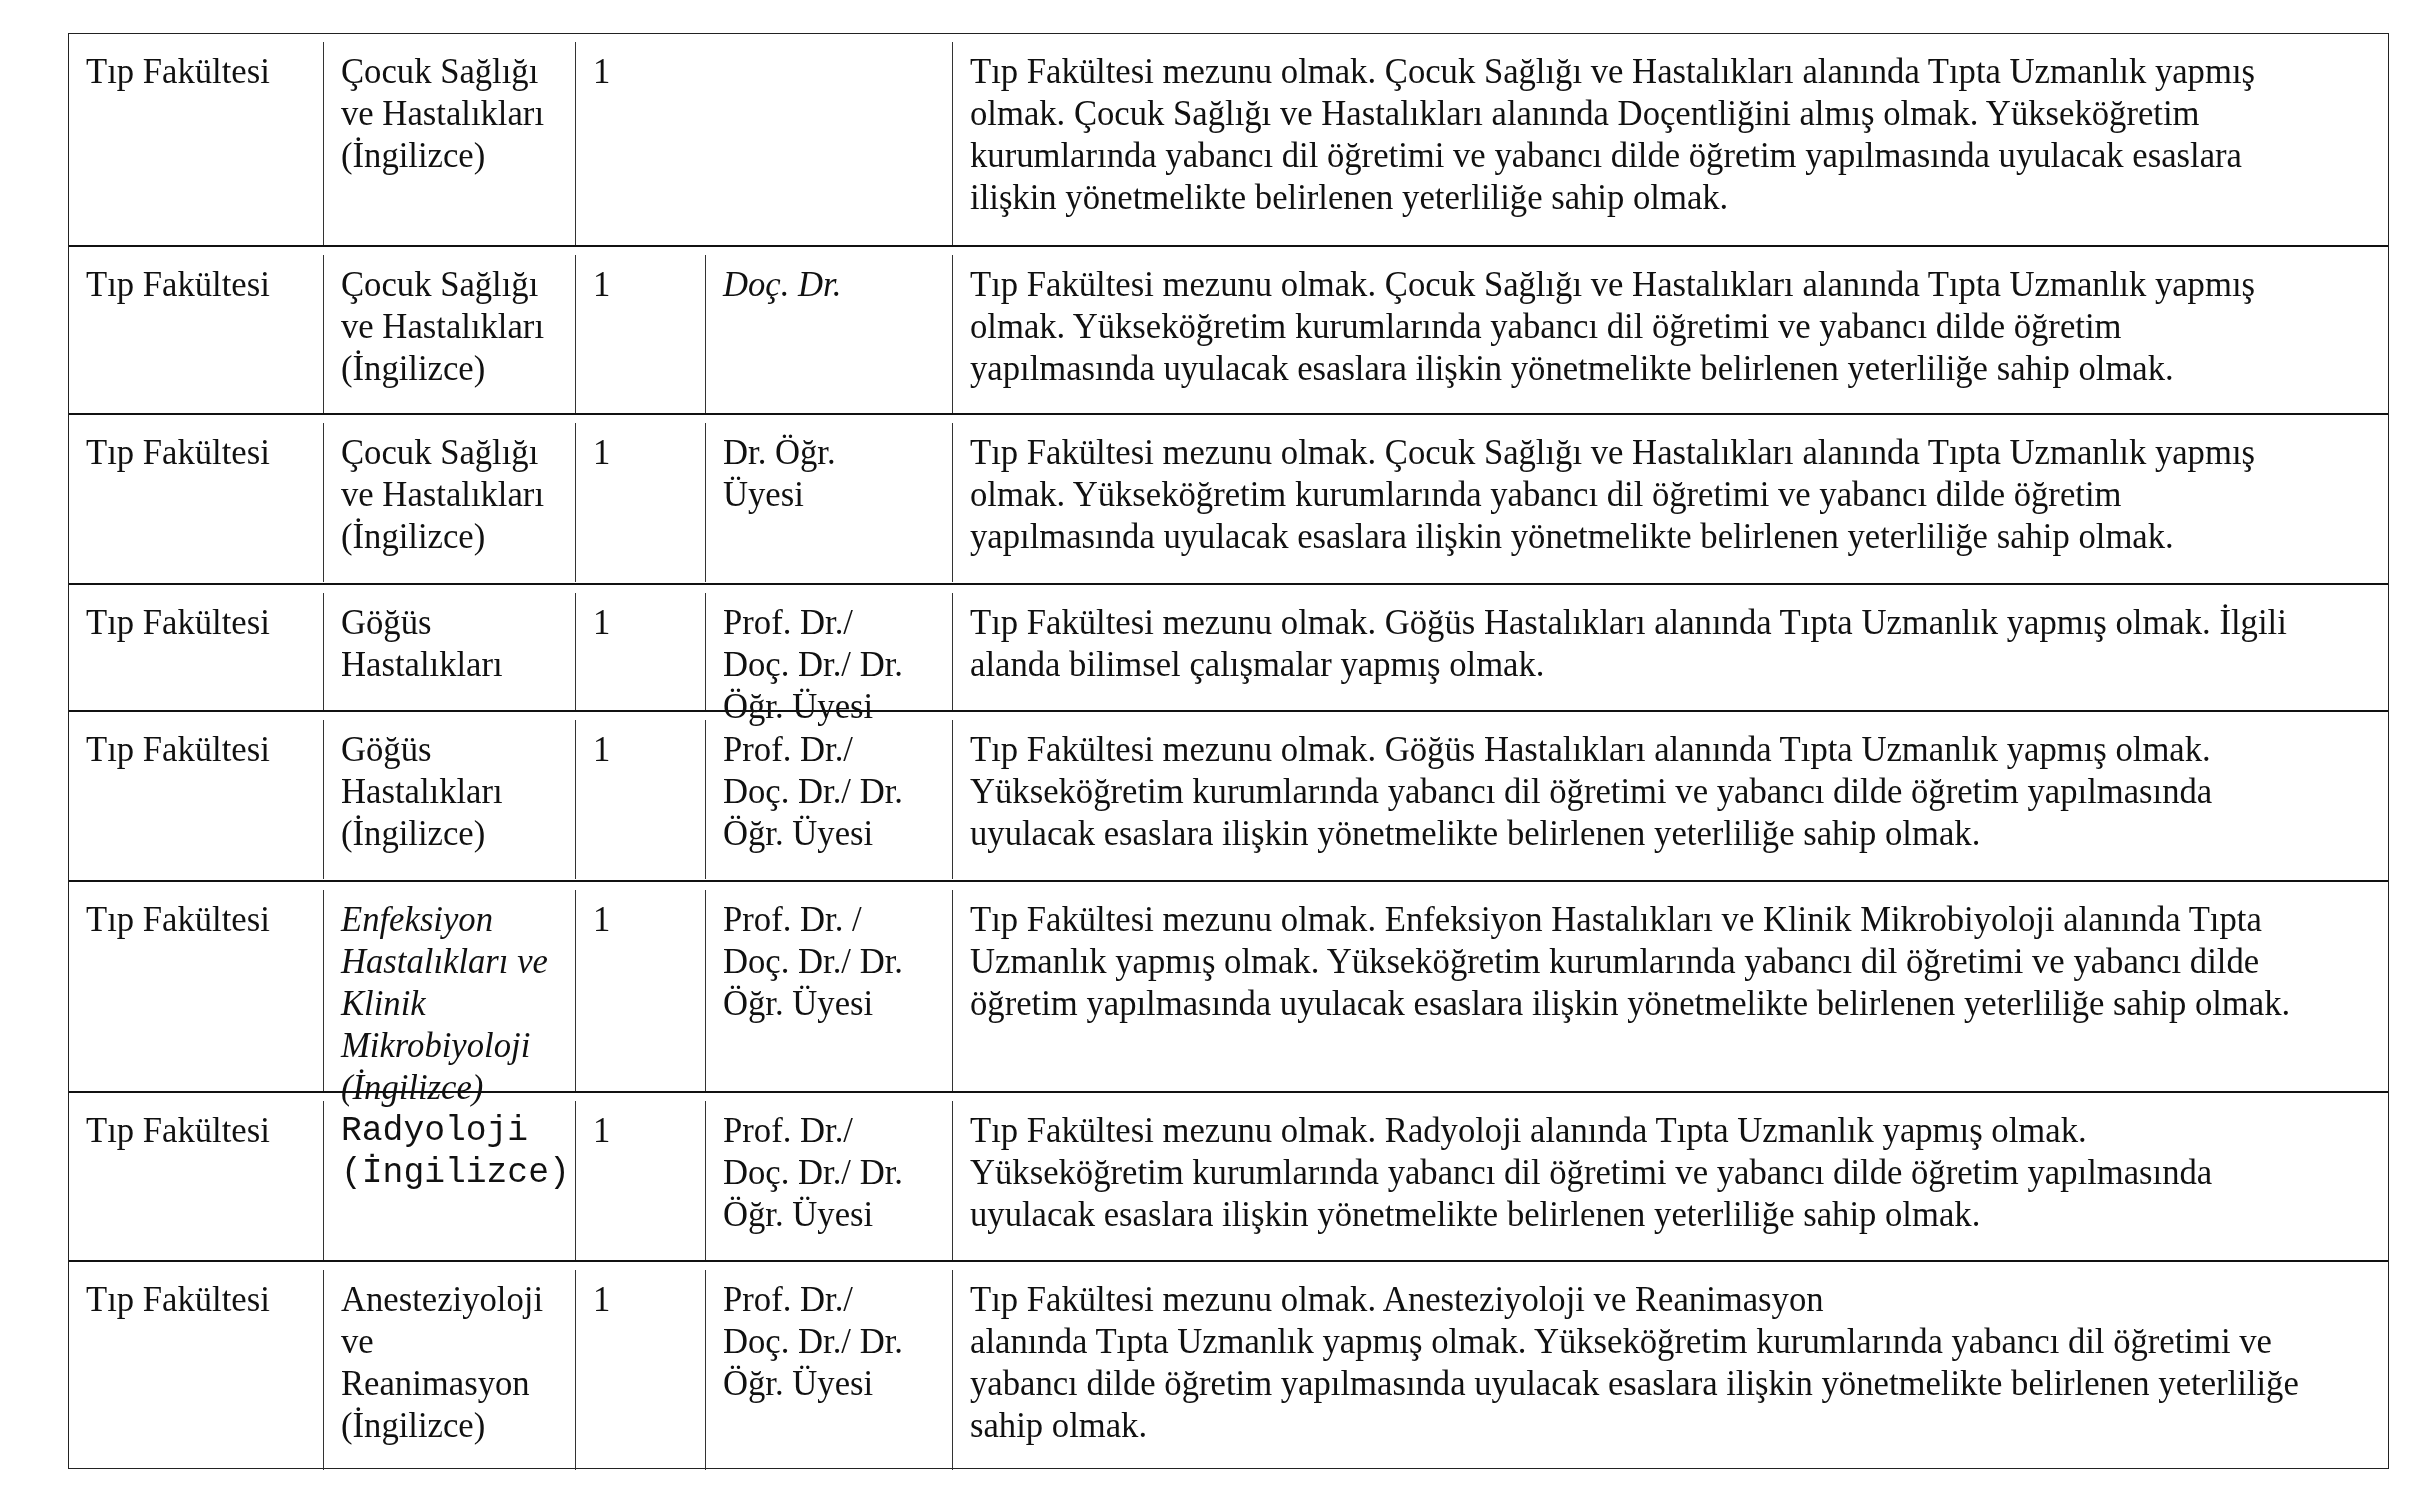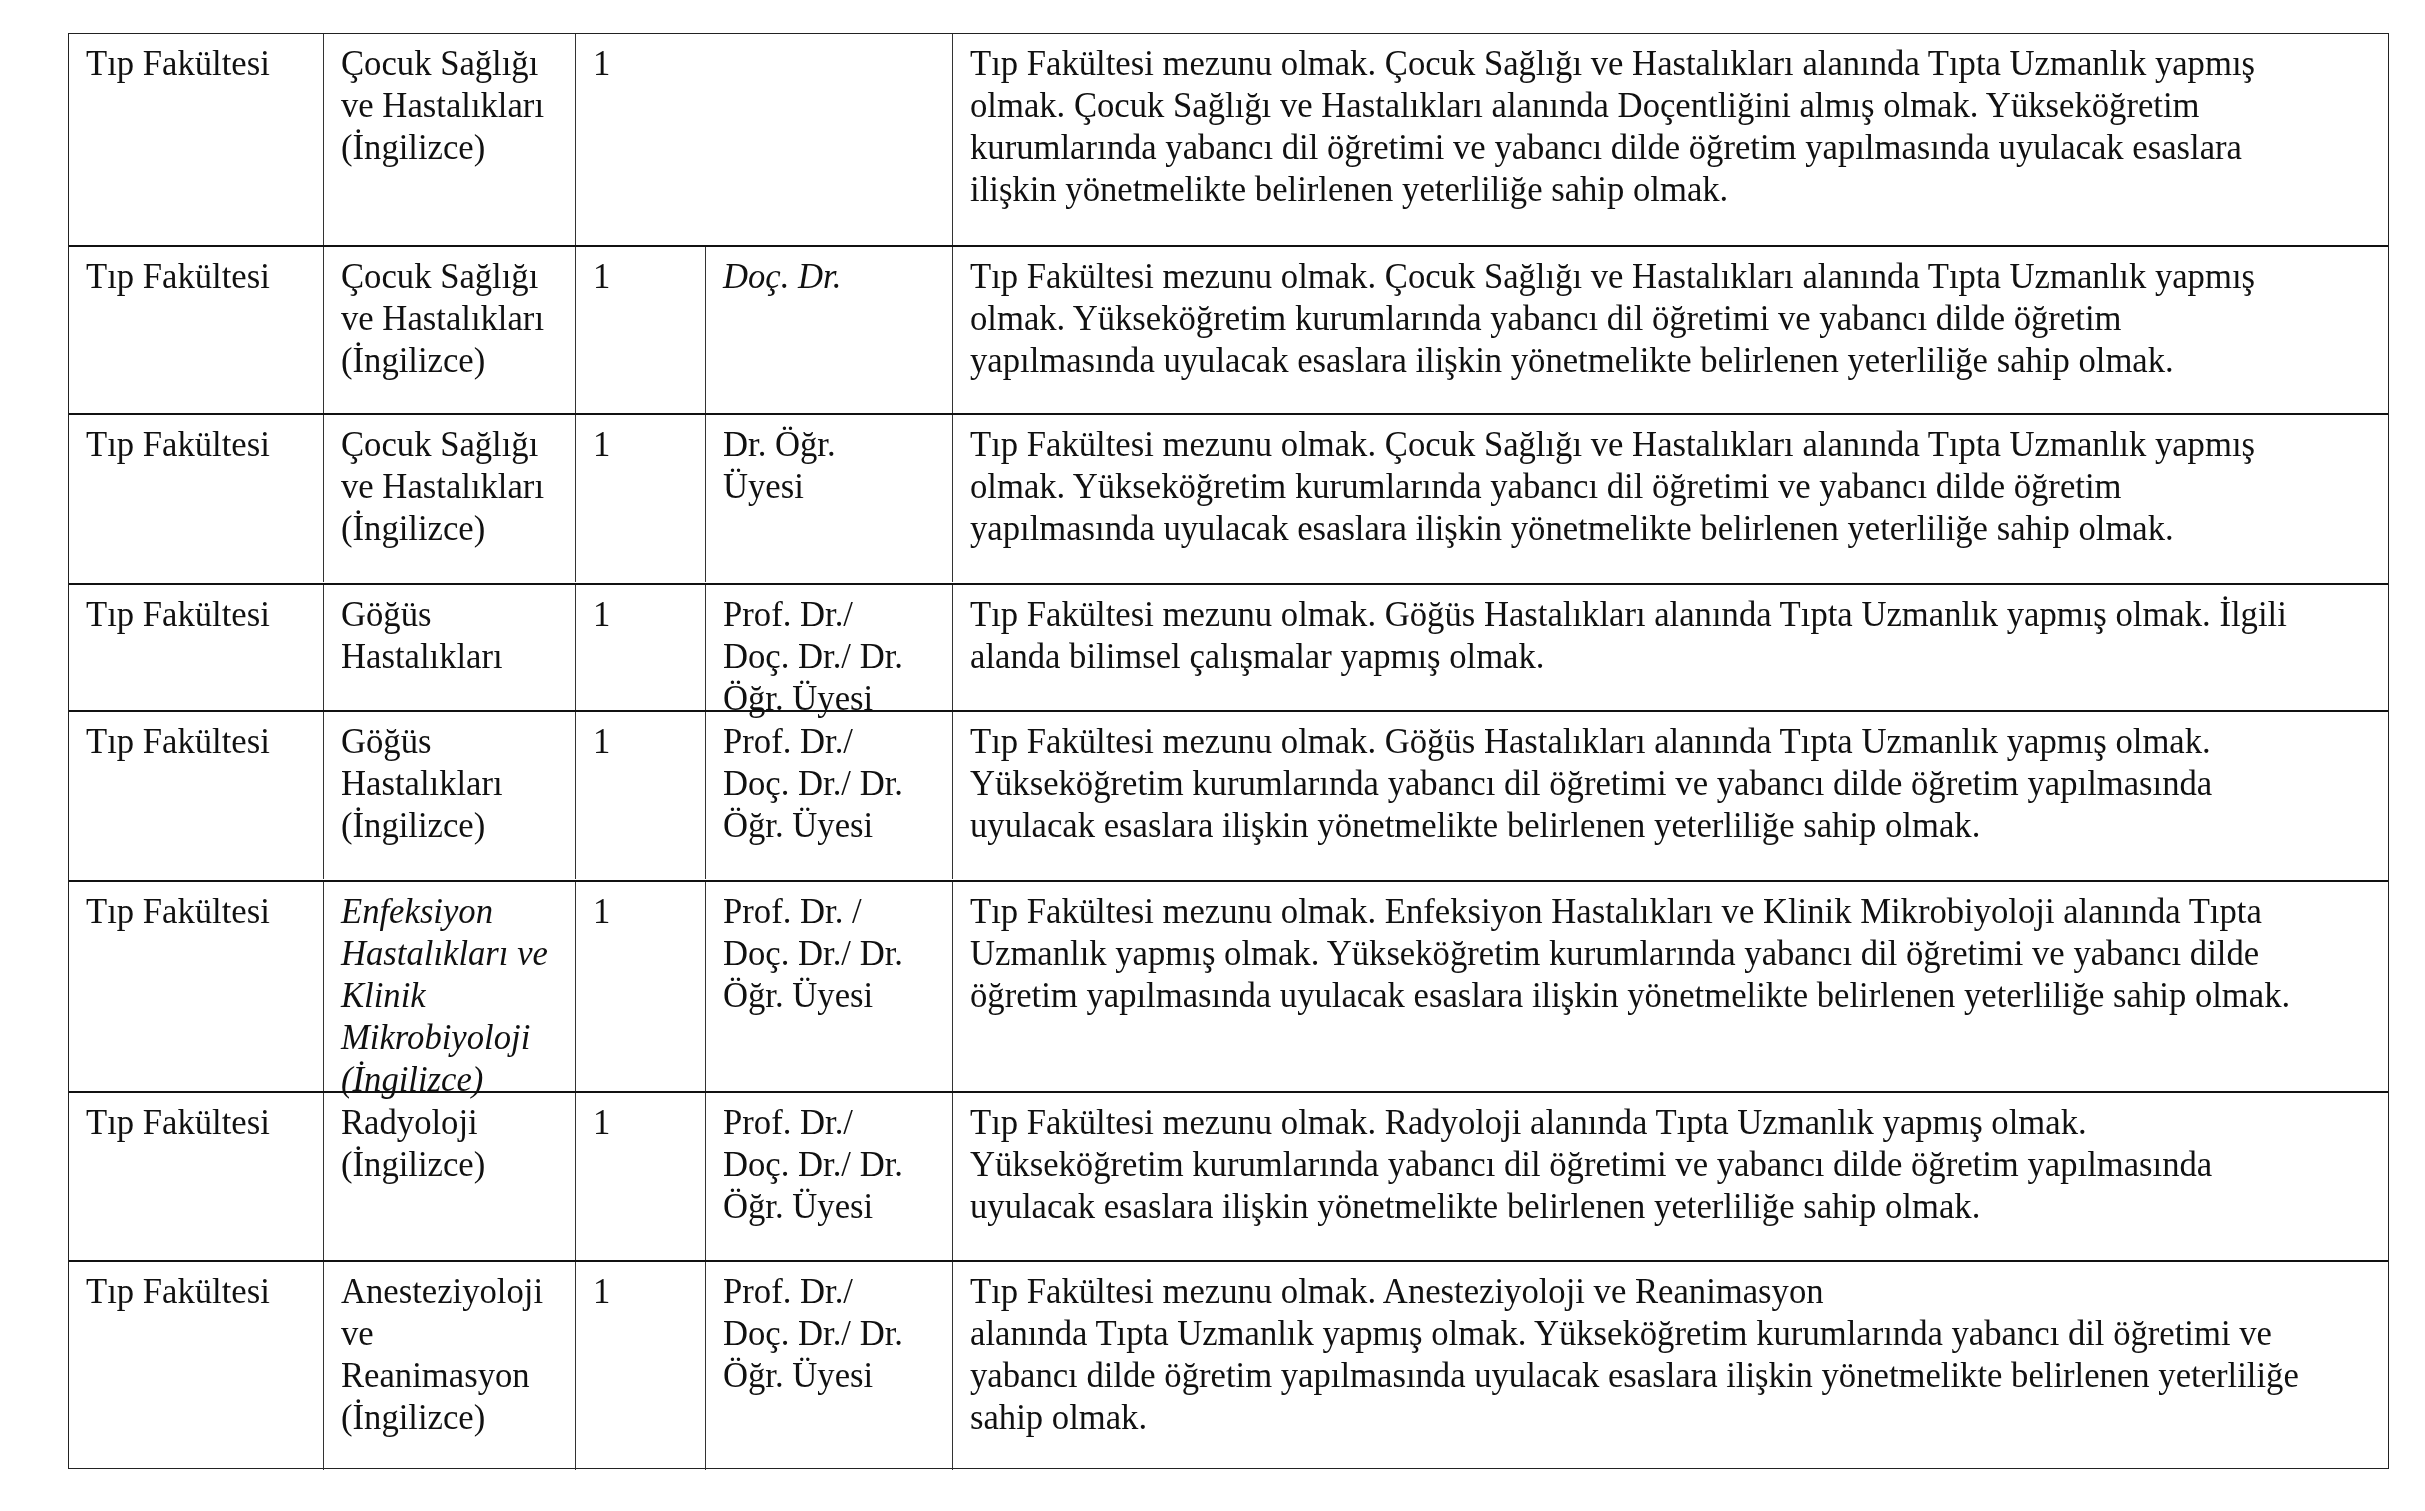--- a/index.html
+++ b/index.html
@@ -2,21 +2,21 @@
 <html style="font-size:12.6px"><head>
 <meta charset="utf-8">
 <style>
   html, body { margin:0; padding:0; background:#ffffff; }
   body { width:2426px; height:1512px; position:relative; overflow:hidden;
          font-family:"Liberation Serif", "DejaVu Serif", serif; color:#111; }
   #tbl { position:absolute; left:68px; top:33px; width:2321px; height:1436px;
          border:1.6px solid #222; box-sizing:border-box; }
   .row { position:absolute; left:0; width:100%; border-top:2.4px solid #111; box-sizing:border-box; }
   .row.first { border-top:none; }
-  .cell { position:absolute; top:0; bottom:0; box-sizing:border-box;
+  .cell { position:absolute; top:8px; bottom:0; box-sizing:border-box;
           border-left:1.6px solid #333; padding:9.4px 0 0 17.3px; }
   .cell.c0 { border-left:none; }
   .line { display:block; white-space:nowrap; font-size:35px; line-height:42px;
           transform-origin:0 0; }
   .c0 .line, .c1 .line, .c2 .line, .c3 .line { transform:scaleX(0.99); }
   .c4 .line { transform:scaleX(1.0); }
 </style>
 </head>
 <body>
 
@@ -149,21 +149,21 @@
       <div class="cell c4" style="left: 883px; width: 1438px; font-family: Liberation Serif, serif;">
         <span class="line" style="transform: scaleX(0.99);">Tıp Fakültesi mezunu olmak. Enfeksiyon Hastalıkları ve Klinik Mikrobiyoloji alanında Tıpta</span>
         <span class="line" style="transform: scaleX(0.99);">Uzmanlık yapmış olmak. Yükseköğretim kurumlarında yabancı dil öğretimi ve yabancı dilde</span>
         <span class="line" style="transform: scaleX(0.99);">öğretim yapılmasında uyulacak esaslara ilişkin yönetmelikte belirlenen yeterliliğe sahip olmak.</span>
       </div>
     </div>
     <div class="row" style="top: 1057px; height: 169px;">
       <div class="cell c0" style="left: 0px; width: 254px;">
         <span class="line">Tıp Fakültesi</span>
       </div>
-      <div class="cell c1" style="left: 254px; width: 252px;">
+      <div class="cell c1" style="left: 254px; width: 252px; font-family: Liberation Mono, monospace;">
         <span class="line">Radyoloji</span>
         <span class="line">(İngilizce)</span>
       </div>
       <div class="cell c2" style="left: 506px; width: 130px;">
         <span class="line">1</span>
       </div>
       <div class="cell c3" style="left: 636px; width: 247px;">
         <span class="line">Prof. Dr./</span>
         <span class="line">Doç. Dr./ Dr.</span>
         <span class="line">Öğr. Üyesi</span>

